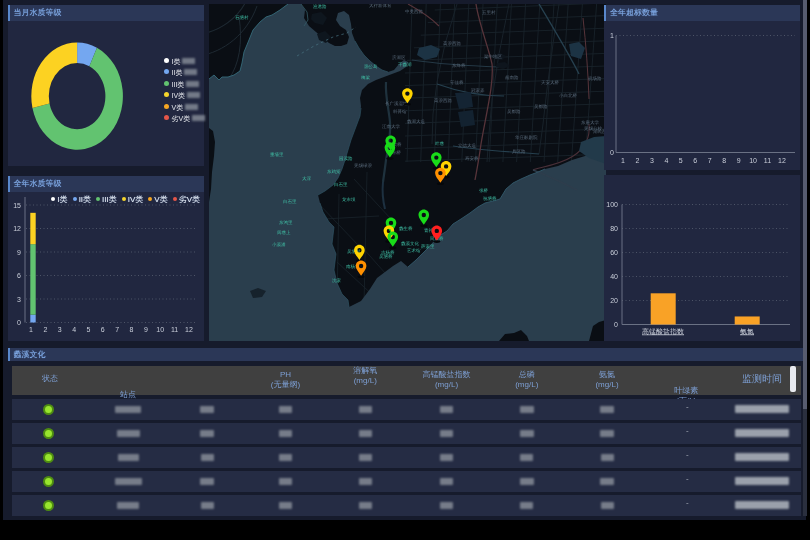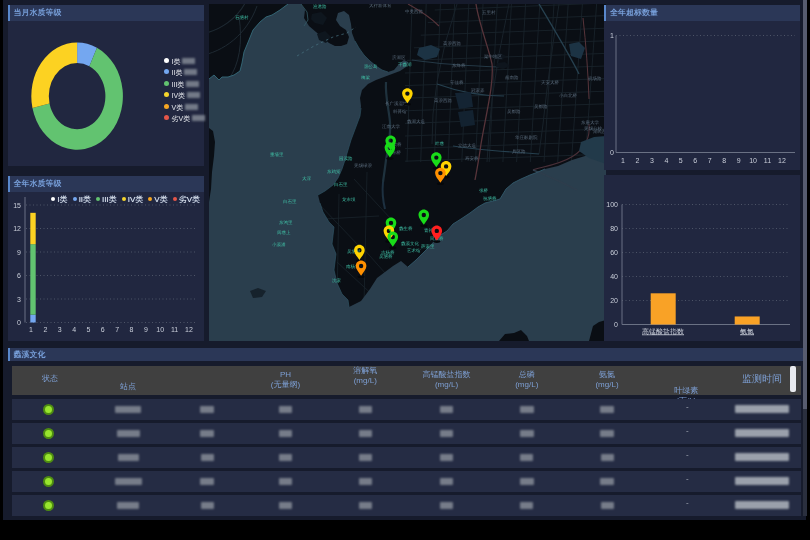--- a/index.html
+++ b/index.html
@@ -299,21 +299,21 @@
         <rect x="130.7" y="125.46000000000001" width="25" height="8.039999999999992" fill="#f9a226"></rect>
         <text x="59" y="142.5" fill="#cdd2dc" font-size="7" text-anchor="middle" text-decoration="underline" font-family="Liberation Sans">高锰酸盐指数</text>
         <text x="143" y="142.5" fill="#cdd2dc" font-size="7" text-anchor="middle" text-decoration="underline" font-family="Liberation Sans">氨氮</text>
       </svg>
 </div>
 
 <div class="panel" id="p5" style="left:4.5px;top:348px;width:795.5px;height:168px;background:#161b2c">
   <div class="tbar" style="height:13px;line-height:13px">蠡溪文化</div>
   <div id="thead" style="position:absolute;left:4.5px;top:18px;width:789px;height:29px;background:#404040">
         <div style="position:absolute;left:0px;top:0;width:76px;height:29px;text-align:center;color:#7d9fd4;font-size:8px;line-height:10px;padding-top:0"><span style="display:inline-block;line-height:26px">状态</span></div>
-        <div style="position:absolute;left:76px;top:0;width:80px;height:34px;text-align:center;color:#7d9fd4;font-size:8px;line-height:10px;padding-top:8px"><span style="display:inline-block;line-height:26px">站点</span></div>
+        <div style="position:absolute;left:76px;top:0;width:80px;height:34px;text-align:center;color:#7d9fd4;font-size:8px;line-height:10px;padding-top:16px"><span style="display:inline-block;line-height:26px">站点</span></div>
         <div style="position:absolute;left:234.5px;top:0;width:78px;height:29px;text-align:center;color:#7d9fd4;font-size:8px;line-height:10px;padding-top:4px">PH<br>(无量纲)</div>
         <div style="position:absolute;left:312.5px;top:0;width:81.5px;height:29px;text-align:center;color:#7d9fd4;font-size:8px;line-height:10px;">溶解氧<br>(mg/L)</div>
         <div style="position:absolute;left:394px;top:0;width:81px;height:29px;text-align:center;color:#7d9fd4;font-size:8px;line-height:10px;padding-top:4px">高锰酸盐指数<br>(mg/L)</div>
         <div style="position:absolute;left:475px;top:0;width:79.5px;height:29px;text-align:center;color:#7d9fd4;font-size:8px;line-height:10px;padding-top:4px">总磷<br>(mg/L)</div>
         <div style="position:absolute;left:554.5px;top:0;width:81px;height:29px;text-align:center;color:#7d9fd4;font-size:8px;line-height:10px;padding-top:4px">氨氮<br>(mg/L)</div>
         <div style="position:absolute;left:635.5px;top:0;width:77.5px;height:29px;text-align:center;color:#7d9fd4;font-size:8px;line-height:10px;padding-top:20px">叶绿素<br>(万/L)</div>
         <div style="position:absolute;left:713px;top:0;width:74px;height:29px;text-align:center;color:#7d9fd4;font-size:10px;line-height:10px;padding-top:0"><span style="display:inline-block;line-height:26px">监测时间</span></div>
       </div>
   <div id="rows">
         <div style="position:absolute;left:4.5px;top:50.5px;width:789px;height:21px;background:#252c44">

